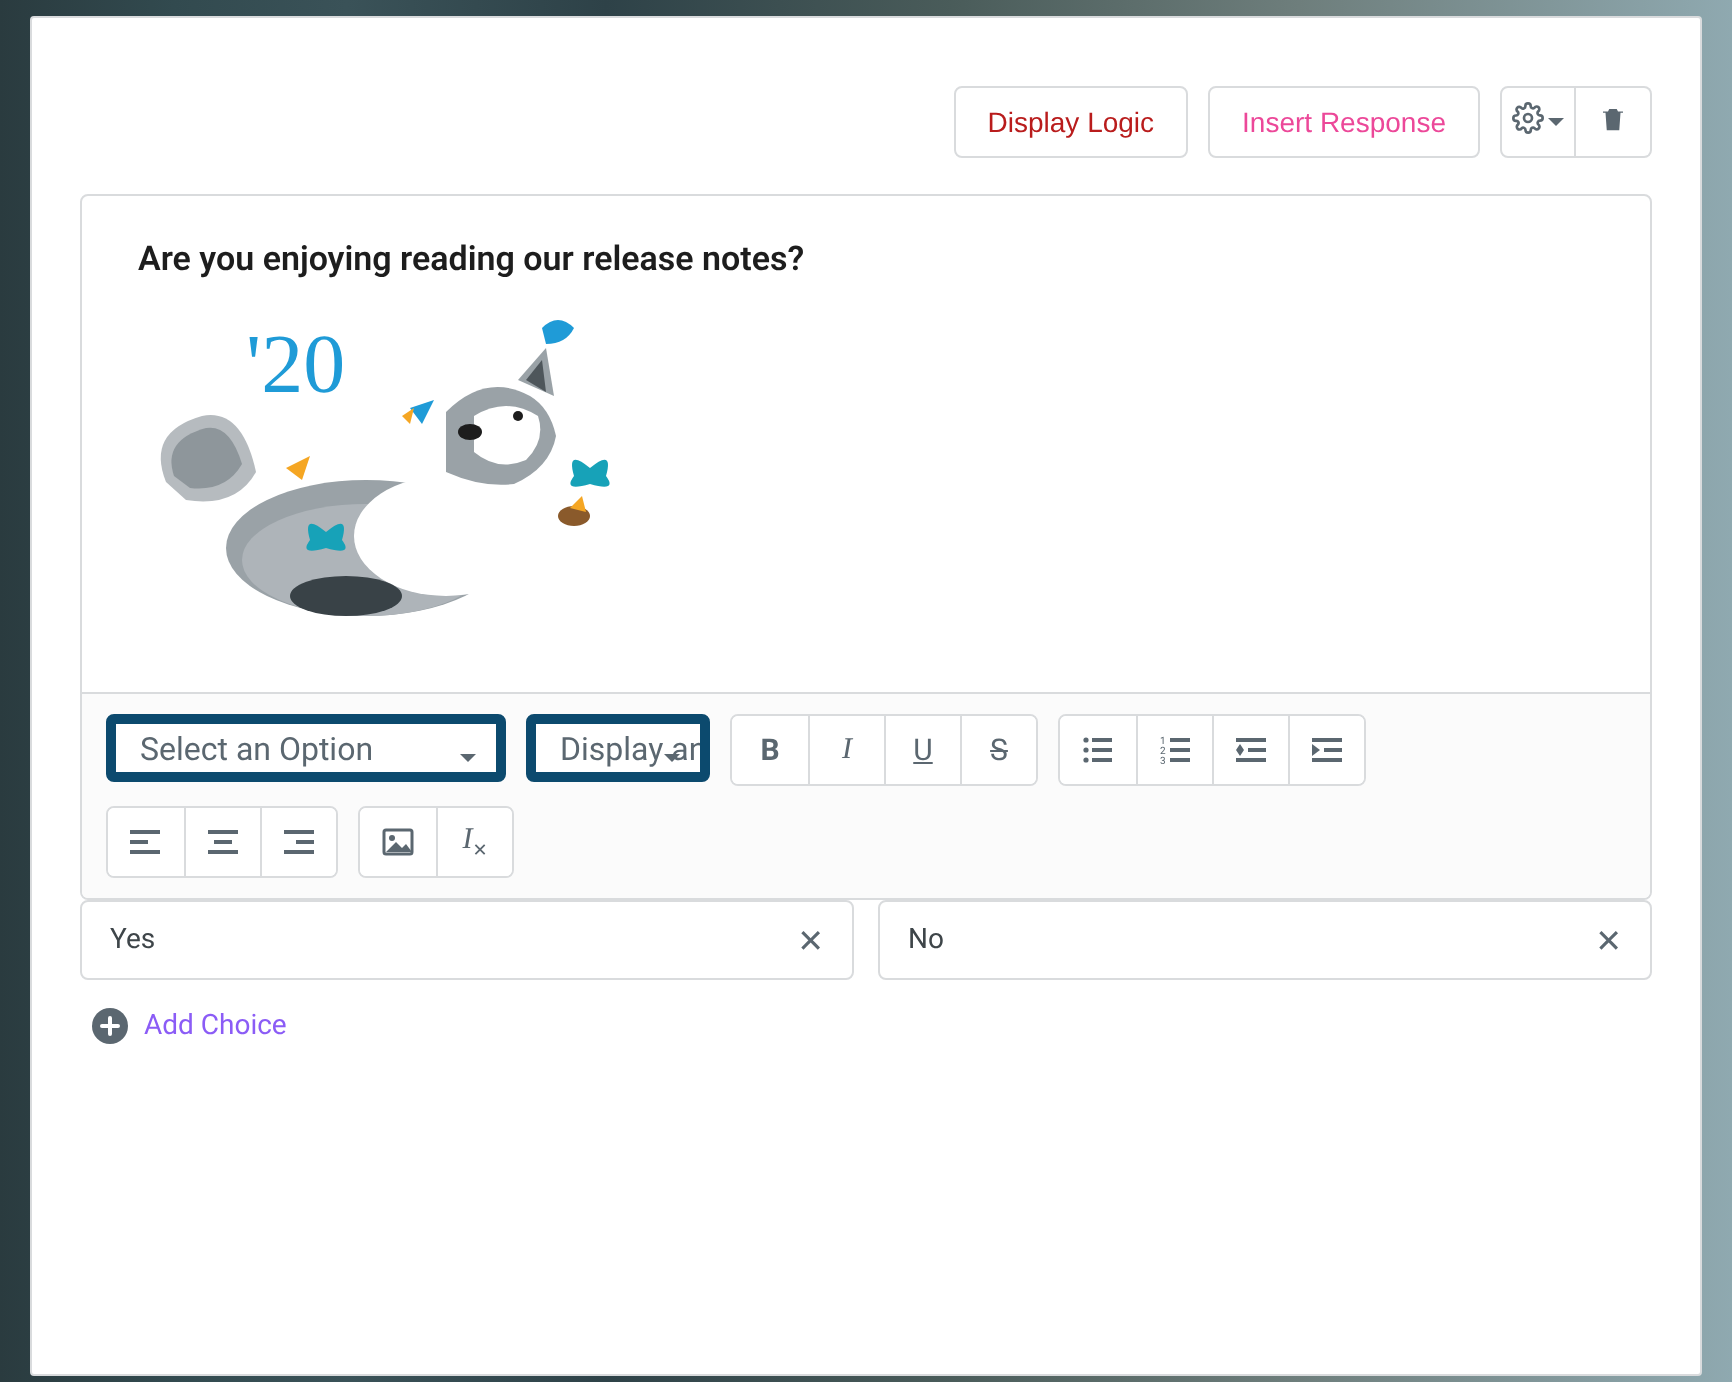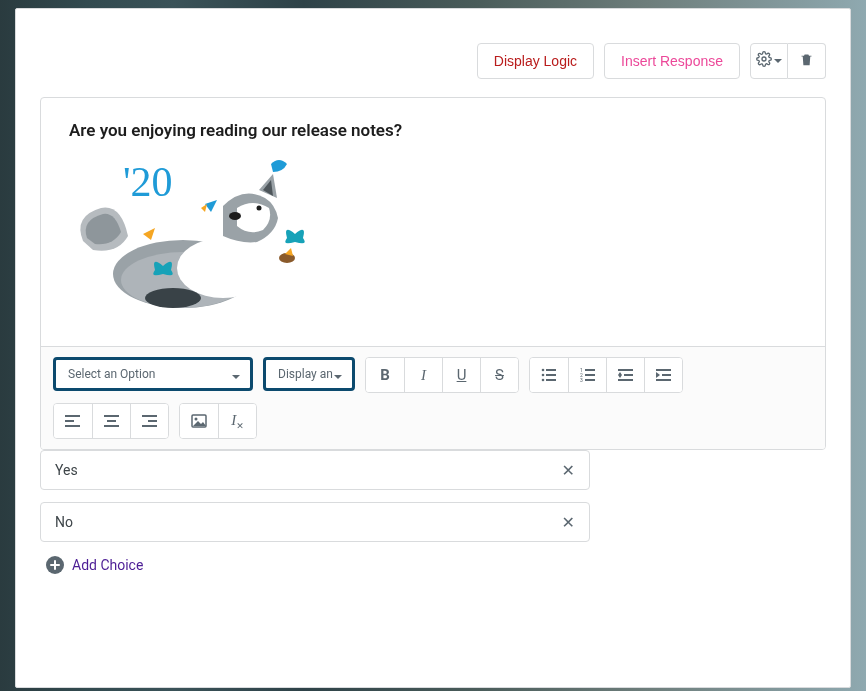--- a/index.html
+++ b/index.html
@@ -44,39 +44,39 @@
   .tool-row + .tool-row { margin-top:10px;}
   .tool-group { display:flex; border:1px solid #d9dbdd; border-radius:4px; background:#fff; overflow:hidden;}
   .tool-group .tool-btn { border-left:1px solid #d9dbdd;}
   .tool-group .tool-btn:first-child { border-left:0;}
   .tool-btn {
     width:38px; height:34px; display:flex;align-items:center;justify-content:center;
     background:#fff; color:#5b6770; cursor:pointer; font-size:15px;
   }
   .tool-btn svg { display:block; }
   .select {
-    border:3px solid #0c4a6e; border-radius:4px; background:#fff; height:34px;
-    display:flex;align-items:center; padding:0 28px 0 12px; color:#5b6770; font-size:12px;
+    border:5px solid #0c4a6e; border-radius:4px; background:#fff; height:34px;
+    display:flex;align-items:center; padding:0 28px 0 12px; color:#5b6770; font-size:16px;
     position:relative; cursor:pointer; overflow:hidden; white-space:nowrap;
   }
   .select .caret { position:absolute; right:10px; top:15px;}
   .select-lg{ width:200px;}
   .select-sm{ width:92px;}
   
   .counter-row { display:flex; justify-content:flex-end; align-items:center; gap:6px; color:#666; font-size:14px; margin:10px 2px 22px 0;}
   .info-circle{ width:16px;height:16px;border-radius:50%;background:#5b6770;color:#fff;font-size:11px;font-weight:700;display:flex;align-items:center;justify-content:center;}
   
-  .choices { display:flex; flex-direction:column; gap:12px; margin-bottom:14px;}
+  .choices { display:flex; flex-direction:row; gap:12px; margin-bottom:14px;}
   .choice {
     width:550px; height:40px; border:1px solid #d9dbdd; border-radius:4px;
     display:flex; align-items:center; justify-content:space-between;
     padding:0 14px; font-size:14px; color:#3e4549; background:#fff;
   }
   .choice .x { color:#5b6770; cursor:pointer; font-size:16px;}
-  .add-choice { display:flex; align-items:center; gap:8px; color:#4c1d95; font-size:14px; cursor:pointer; margin-left:6px;}
+  .add-choice { display:flex; align-items:center; gap:8px; color:#8b5cf6; font-size:14px; cursor:pointer; margin-left:6px;}
   .plus-circle{ width:18px;height:18px;border-radius:50%;background:#5b6770;display:flex;align-items:center;justify-content:center;}
 </style>
 </head>
 <body>
 
 <div class="panel">
 
   <div class="actions">
     <button class="btn btn-disabled">Display Logic</button>
     <button class="btn btn-primary">Insert Response</button>

